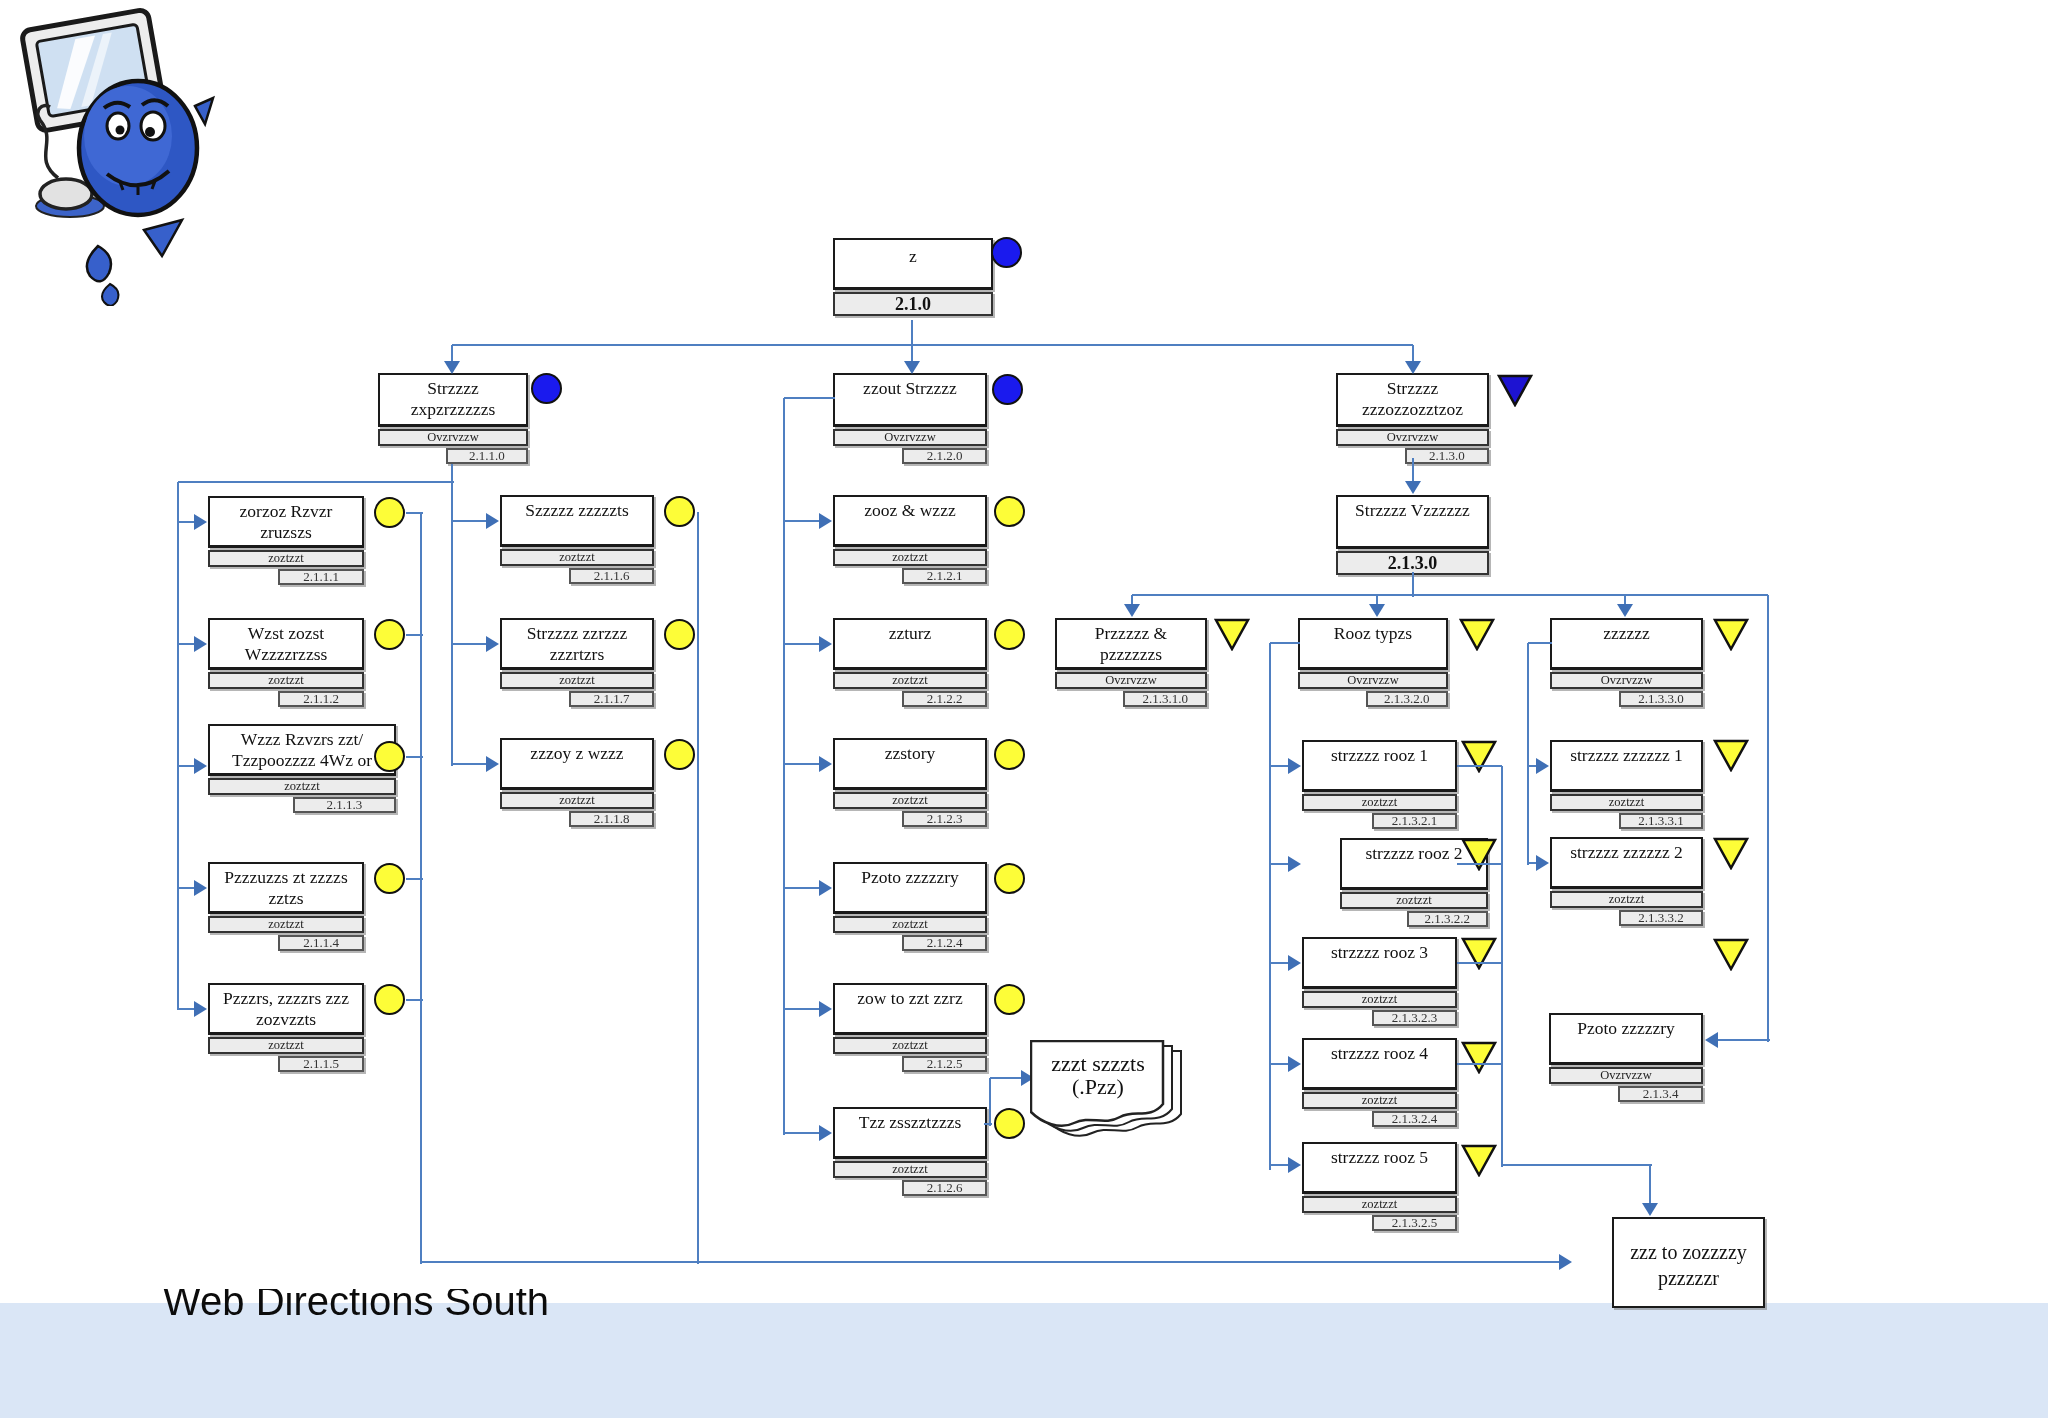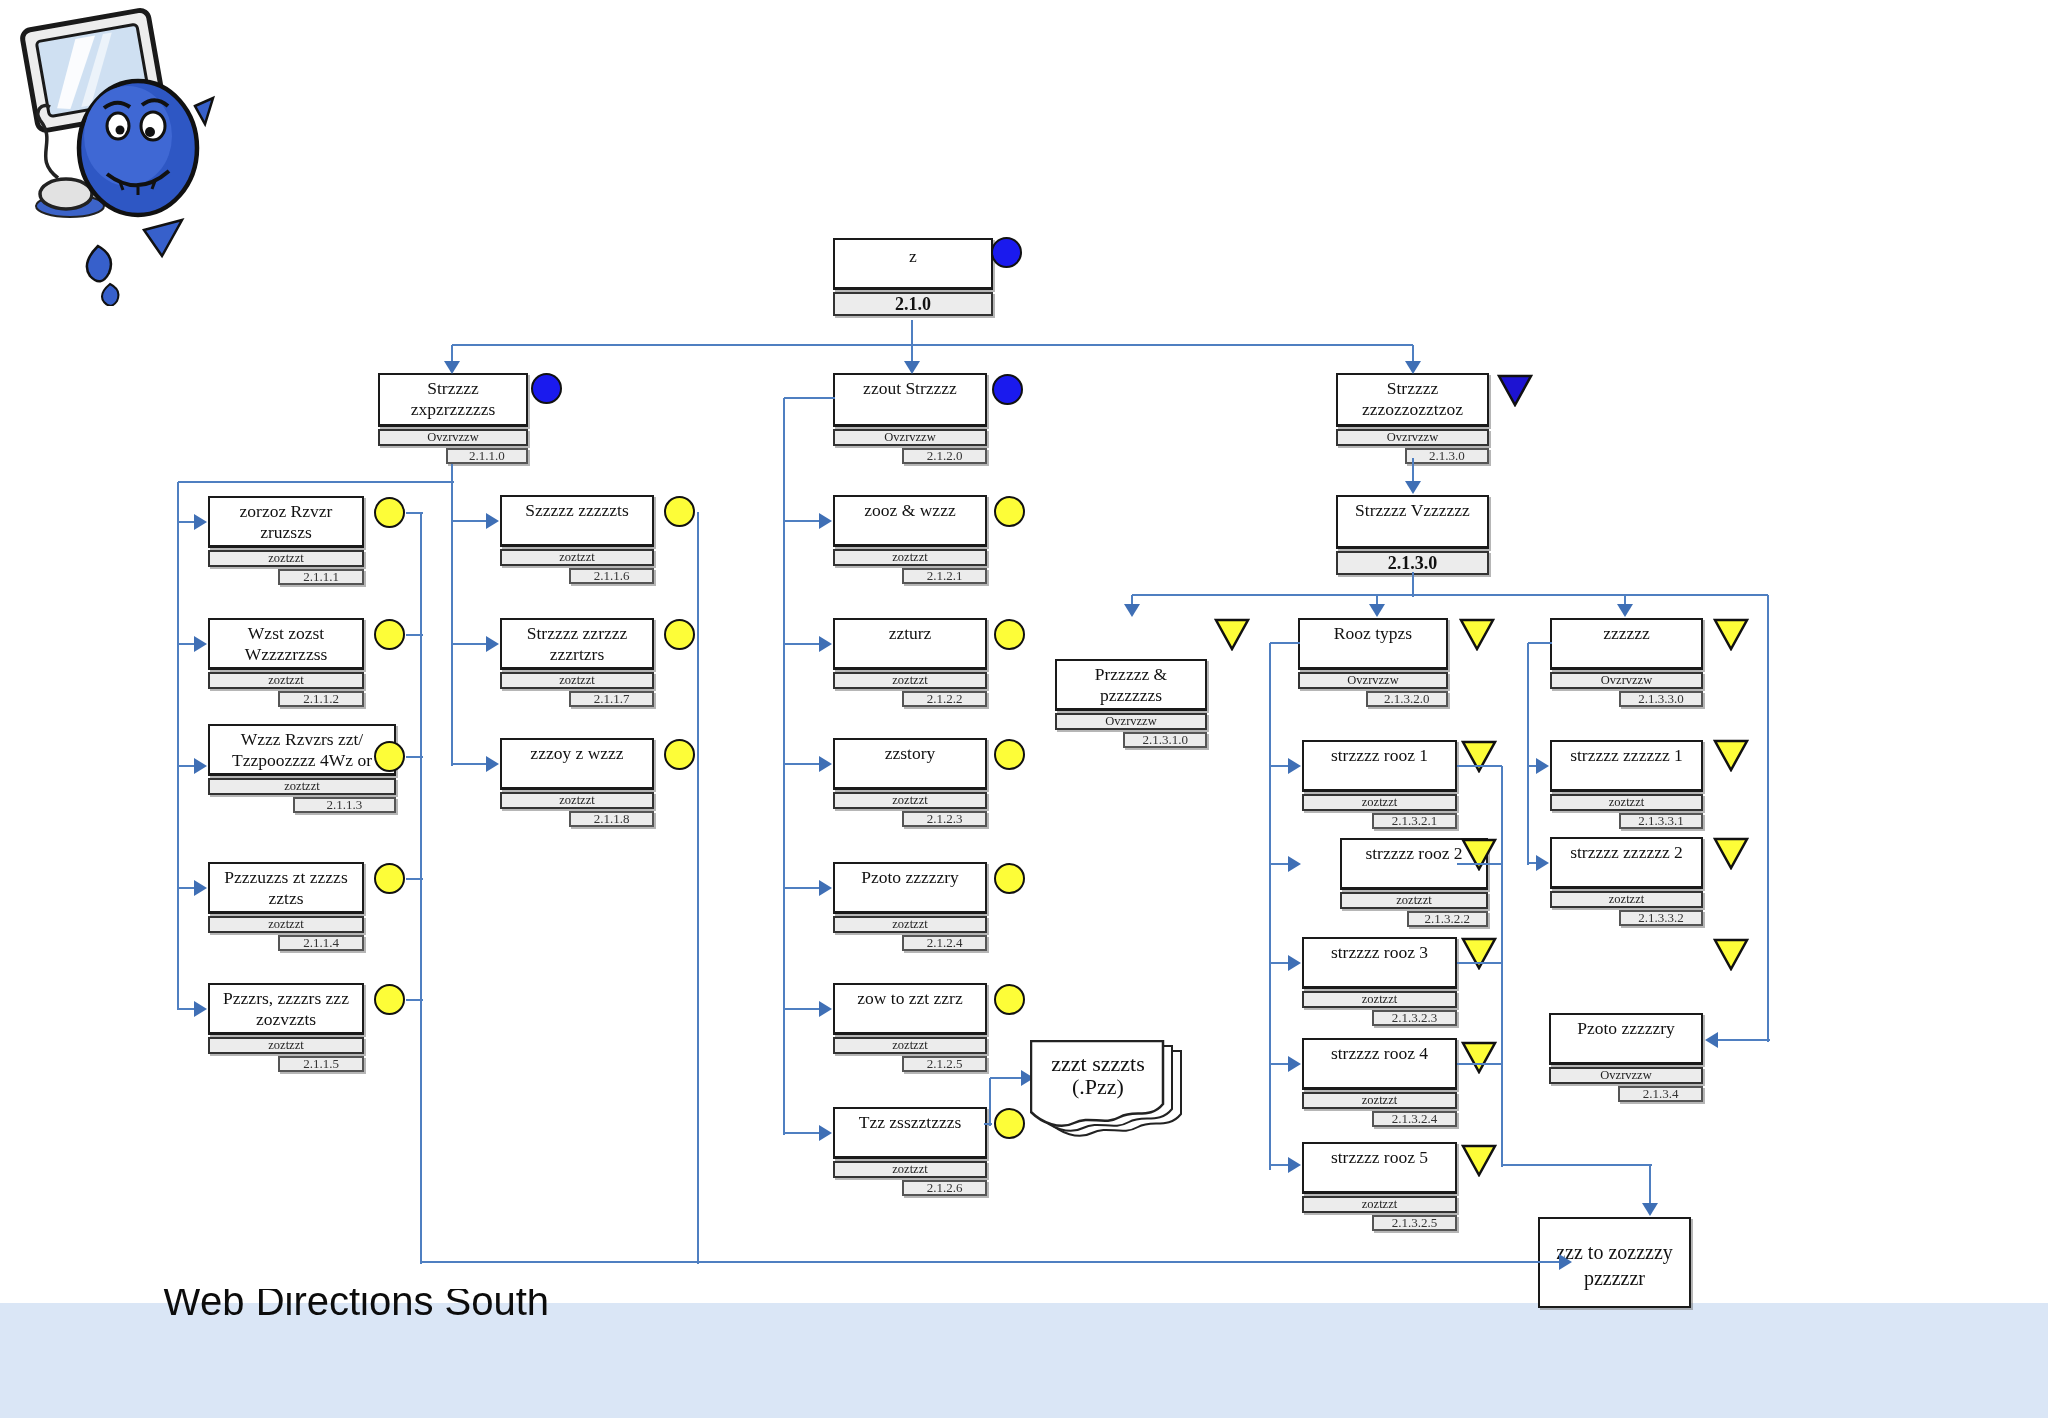--- a/index.html
+++ b/index.html
@@ -233,21 +233,21 @@
       </div>
       <div class="marker-circle" style="left: 994px; top: 752px; background: rgb(253, 253, 56);"></div>
       <div class="node v-leaf" style="left: 833px; top: 875px; width: 154px;">
         <div class="ntitle">
           <div class="">Tzz zsszztzzzs</div>
         </div>
         <div class="nband">zoztzzt</div>
         <div class="ncode">2.1.2.6</div>
       </div>
       <div class="marker-circle" style="left: 994px; top: 876px; background: rgb(253, 253, 56);"></div>
-      <div class="node v-leaf" style="left: 1055px; top: 386px; width: 152px; margin-top: 41px;">
+      <div class="node v-leaf" style="left: 1055px; top: 386px; width: 152px;">
         <div class="ntitle">
           <div class="">Przzzzz &amp;</div>
           <div class="">pzzzzzzs</div>
         </div>
         <div class="nband">Ovzrvzzw</div>
         <div class="ncode">2.1.3.1.0</div>
       </div>
       <svg width="36" height="33" class="marker-tri" style="left: 1214px; top: 386px;">
         <polygon points="2,2 34,2 18,31" fill="#fdfd38" stroke="#111" stroke-width="2.5"></polygon>
       </svg>
@@ -341,21 +341,21 @@
       <svg width="36" height="33" class="marker-tri" style="left: 1713px; top: 605px;">
         <polygon points="2,2 34,2 18,31" fill="#fdfd38" stroke="#111" stroke-width="2.5"></polygon>
       </svg>
       <div class="node v-leaf" style="left: 1549px; top: 781px; width: 154px;">
         <div class="ntitle">
           <div class="">Pzoto zzzzzry</div>
         </div>
         <div class="nband">Ovzrvzzw</div>
         <div class="ncode">2.1.3.4</div>
       </div>
-      <div class="node v-plain" style="left: 1538px; top: 985px; width: 153px;">
+      <div class="node v-plain" style="left: 1612px; top: 985px; width: 153px;">
         <div class="ntitle">
           <div class="">zzz to zozzzzy</div>
           <div class="">pzzzzzr</div>
         </div>
       </div>
       <svg width="36" height="33" class="marker-tri" style="left: 1713px; top: 706px;">
         <polygon points="2,2 34,2 18,31" fill="#fdfd38" stroke="#111" stroke-width="2.5"></polygon>
       </svg>
       <div class="line h" style="left: 452px; top: 112px; width: 961px;"></div>
       <div class="line h" style="left: 178px; top: 249px; width: 276px;"></div>

